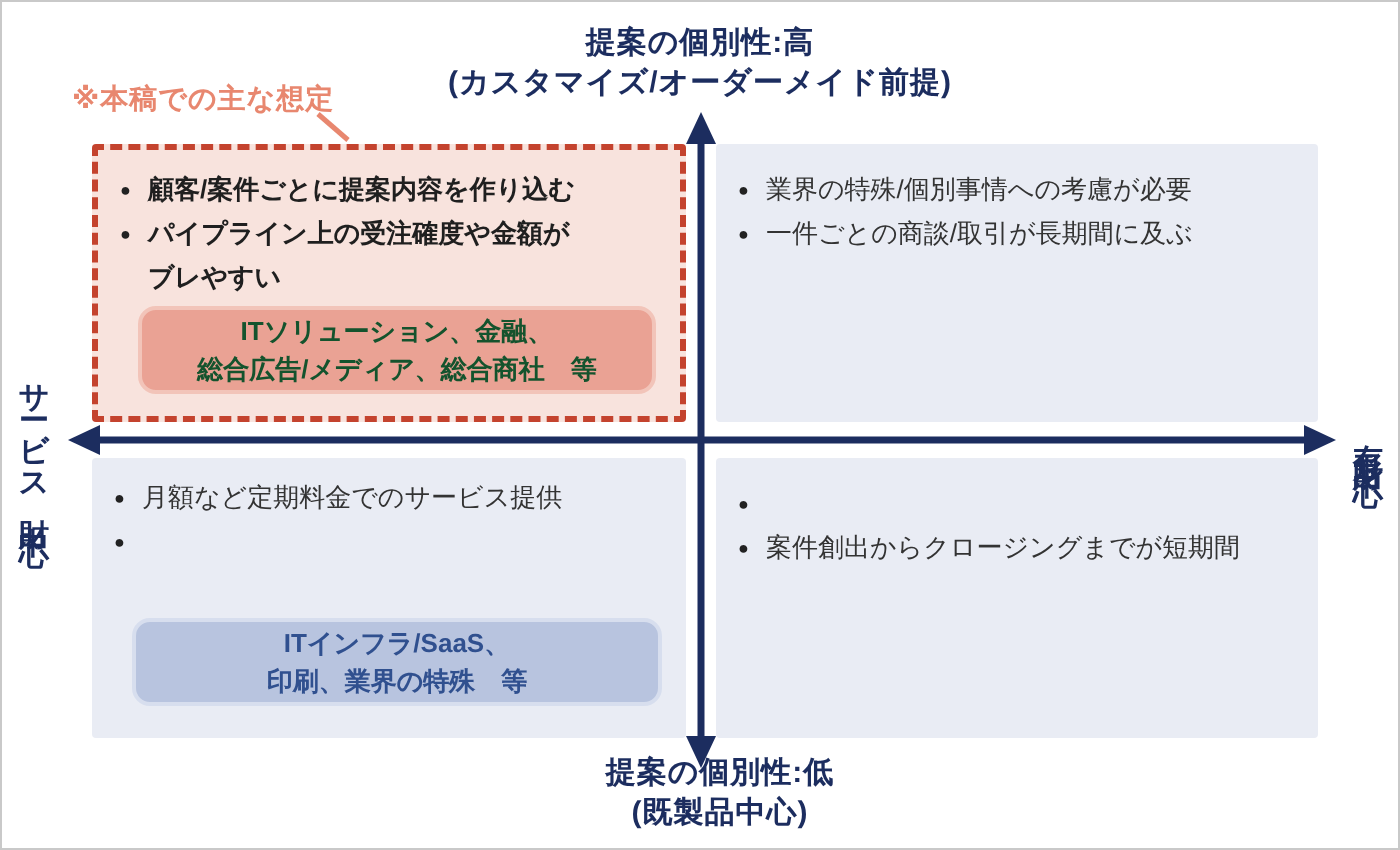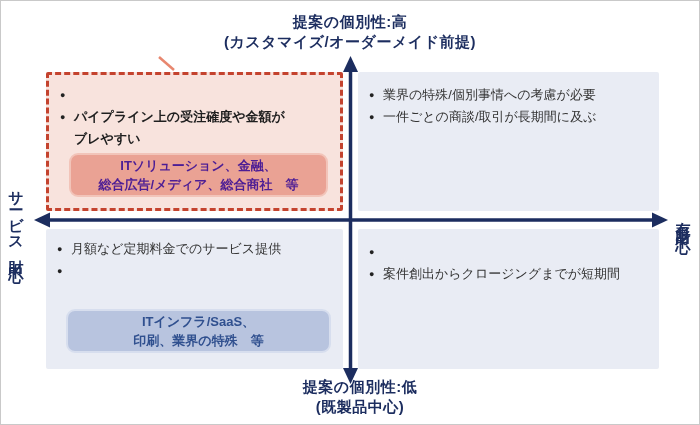--- a/index.html
+++ b/index.html
@@ -103,21 +103,21 @@
     line-height: 19px;
     background: #b8c4df;
     border: 2px solid #d7deee;
     color: #30508f;
   }
   .panel-tl .ind-box, .panel-tr .ind-box { bottom: 11px; }
   .panel-bl .ind-box, .panel-br .ind-box { bottom: 16px; }
   .panel-tl .ind-box {
     background: #eaa294;
     border-color: #f2c4b9;
-    color: #4c1d95;
+    color: #14532d;
   }
 
   
   .axes-svg {
     position: absolute;
     left: 0; top: 0;
     width: 700px; height: 425px;
     pointer-events: none;
   }
 </style>
@@ -126,25 +126,27 @@
 
 <div class="stage">
 
   <div class="axis-label-h axis-top pre">提案の個別性:高
 (カスタマイズ/オーダーメイド前提)</div>
   <div class="axis-label-h axis-bottom pre">提案の個別性:低
 (既製品中心)</div>
   <div class="axis-label-v axis-left">サービス財中心</div>
   <div class="axis-label-v axis-right">有形財中心</div>
 
+  <div class="annotation">※本稿での主な想定</div>
 
   <div class="panel panel-tl">
     <div class="bullets">
       <div class="bullet-row">
         <span class="bullet-dot">●</span>
+        <span class="bullet-text pre">顧客/案件ごとに提案内容を作り込む</span>
       </div>
       <div class="bullet-row">
         <span class="bullet-dot">●</span>
         <span class="bullet-text pre">パイプライン上の受注確度や金額が
 ブレやすい</span>
       </div>
     </div>
     <div class="ind-box pre">ITソリューション、金融、
 総合広告/メディア、総合商社　等</div>
   </div>

